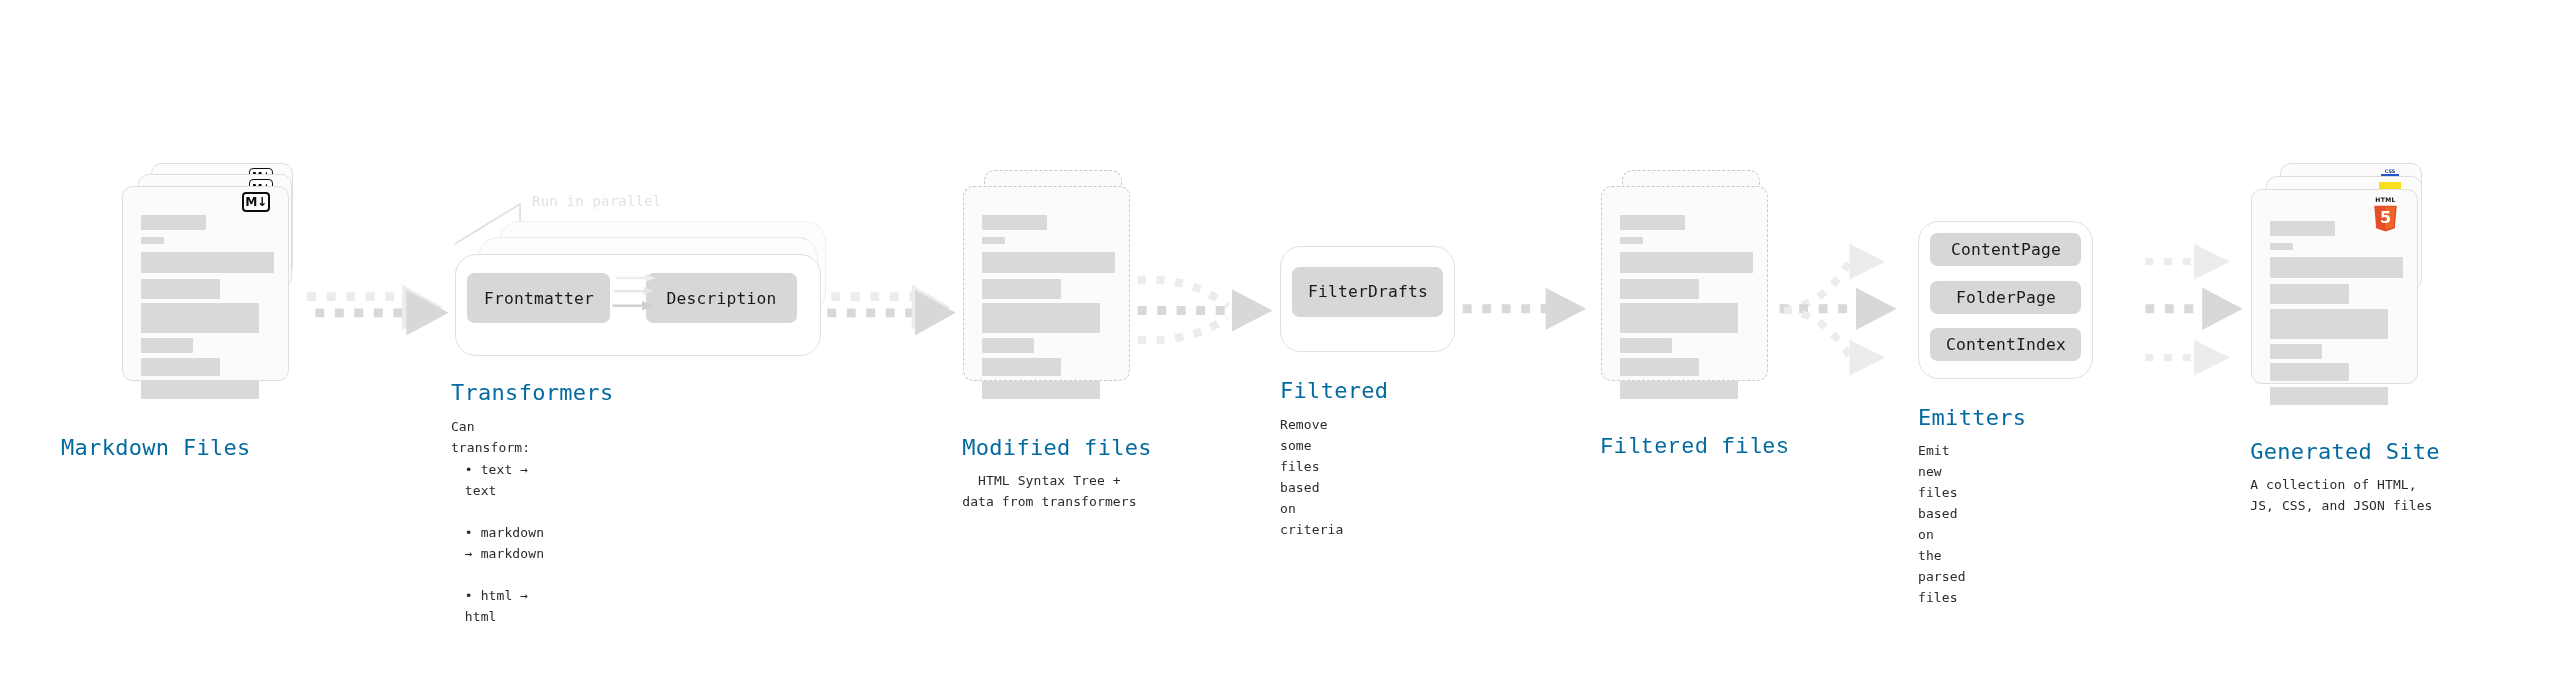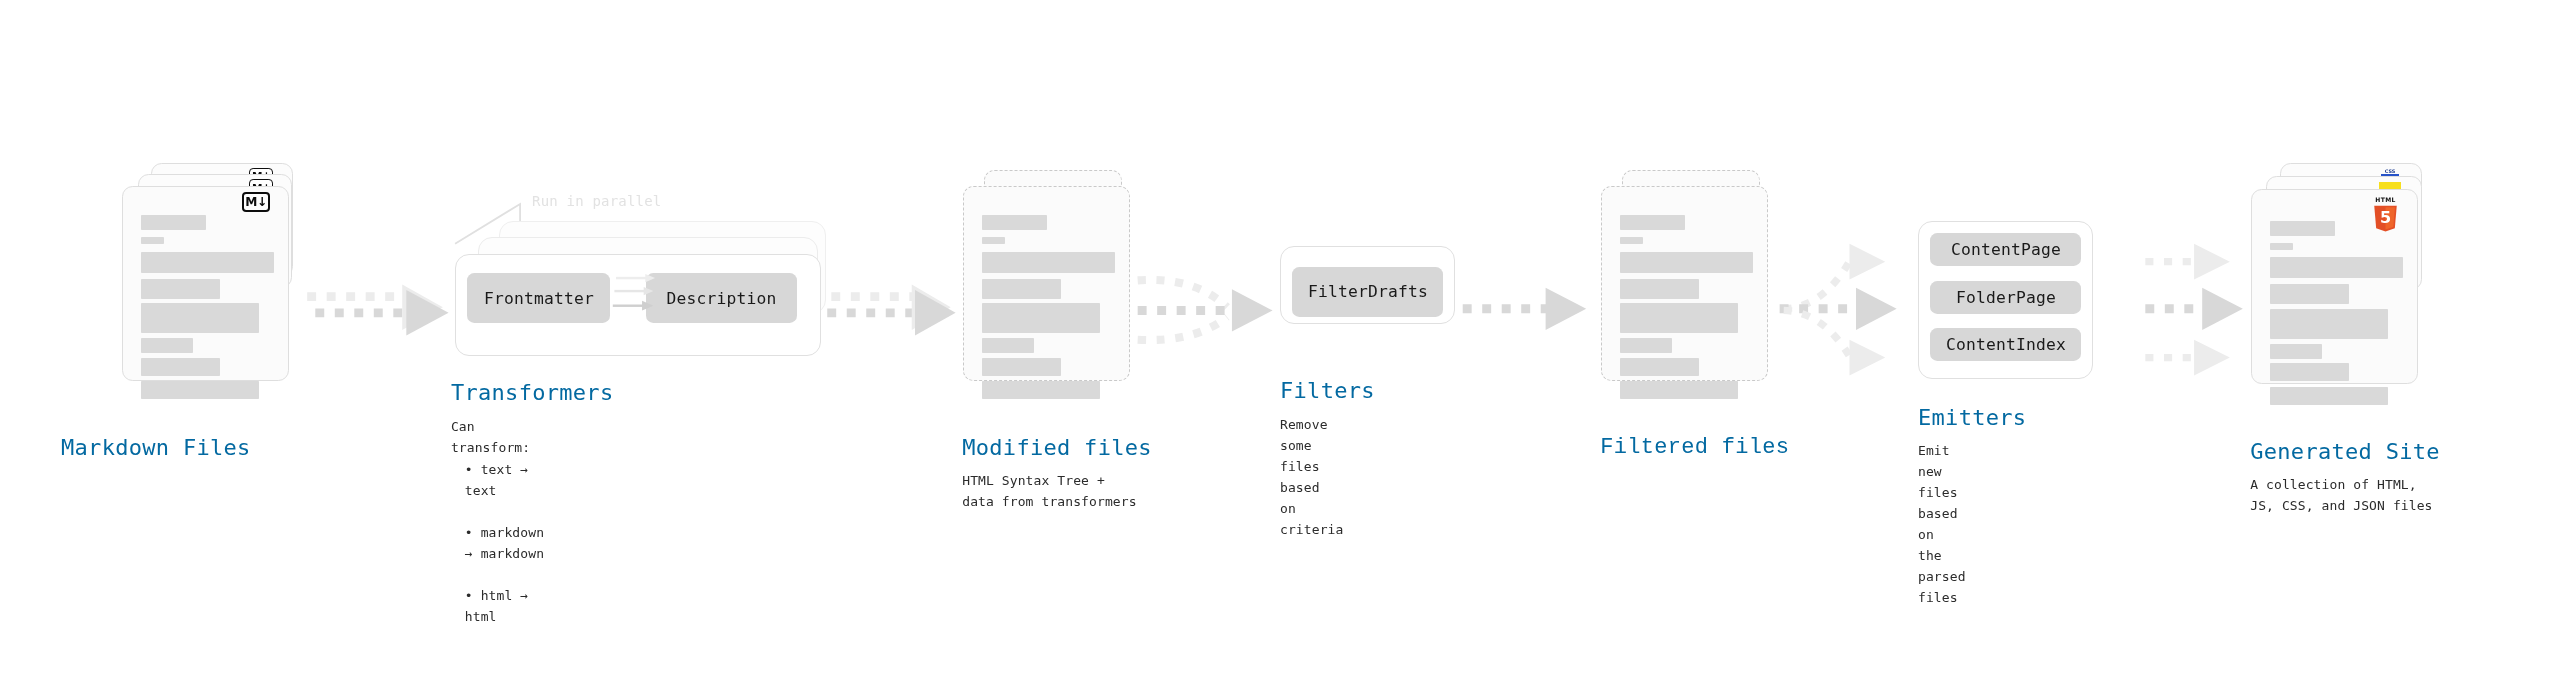--- a/index.html
+++ b/index.html
@@ -77,21 +77,21 @@
     width: 22px; height: 16.3px;
     background: #f7df1e;
   }
   .html5-badge { width: 29px; height: 37px; position: relative; }
 
   
   .group-card {
     position: absolute;
     background: #ffffff;
     border: 1.5px solid #e0e0e0;
-    border-radius: 14px;
+    border-radius: 21px;
   }
   .group-card.ghost2 { border-color: #efefef; background: #fdfdfd; }
   .group-card.ghost1 { border-color: #ececec; background: #fdfdfd; }
 
   .pill {
     position: absolute;
     background: #d7d7d7;
     border-radius: 7.3px;
     display: flex; align-items: center; justify-content: center;
     font-size: 16.3px;
@@ -260,29 +260,29 @@
           <div class="bar" style="left:18px; top:65px; width:133px; height:21px;"></div>
           <div class="bar" style="left:18px; top:92px; width:79px; height:19.5px;"></div>
           <div class="bar" style="left:18px; top:116px; width:118px; height:30px;"></div>
           <div class="bar" style="left:18px; top:151px; width:52px; height:14.6px;"></div>
           <div class="bar" style="left:18px; top:171px; width:79px; height:18px;"></div>
           <div class="bar" style="left:18px; top:194px; width:118px; height:18px;"></div>
         </div>
       </div>
     </div>
     <div class="stage-title" style="position:absolute; left:-0.8px; top:272px;text-align:right;">Modified files</div>
-    <div class="stage-sub" style="position:absolute; left:-0.8px; top:307px;">HTML Syntax Tree +
+    <div class="stage-sub" style="position:absolute; left:-0.8px; top:307px;text-align:center;">HTML Syntax Tree +
 data from transformers</div>
   </div>
 
   <div class="stage" style="left:1280px; top:246px;">
-    <div class="group-card" style="left:0px; top:0px; width:175px; height:78px;">
+    <div class="group-card" style="left:0px; top:0px; width:175px; height:106px;">
       <div class="pill" style="left:11.4px; top:19.5px; width:151px; height:50px;">FilterDrafts</div>
     </div>
-    <div class="stage-title" style="position:absolute; left:0px; top:132px;">Filters</div>
+    <div class="stage-title" style="position:absolute; left:0px; top:132px;">Filtered</div>
     <div class="stage-sub" style="position:absolute; left:0px; top:168px;">Remove some files based
 on criteria</div>
   </div>
 
   <div class="stage" style="left:1601px; top:163px;">
     <div class="doc-stack" style="width:187px; height:236px;">
       <div class="sheet dashed" style="left:21px; top:6.5px; width:138px; height:98px;"></div>
       <div class="sheet dashed" style="left:0px; top:23px; width:167px; height:195px;">
         <div class="sheet-body">
           <div class="bar" style="left:18px; top:28.4px; width:65px; height:14.6px;"></div>

